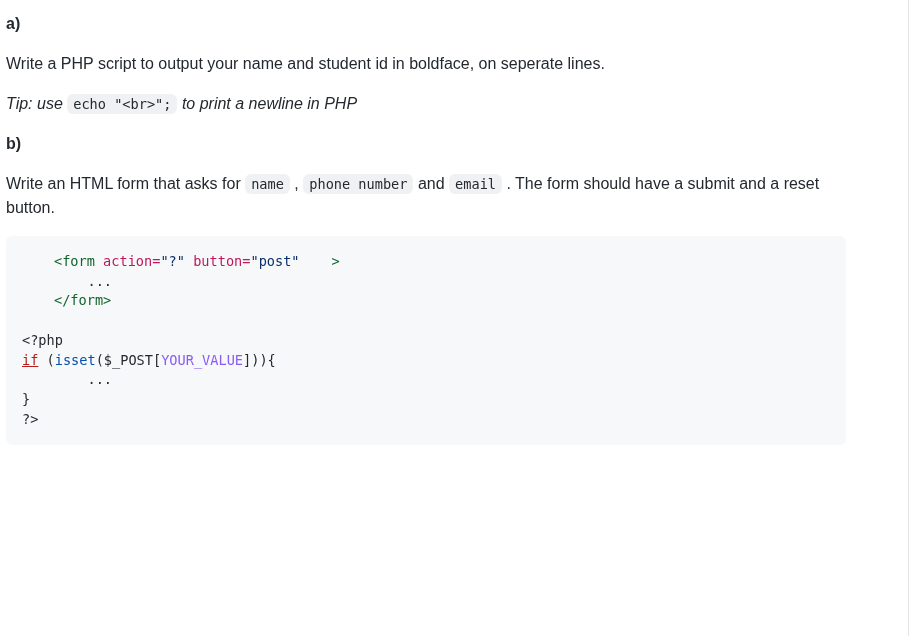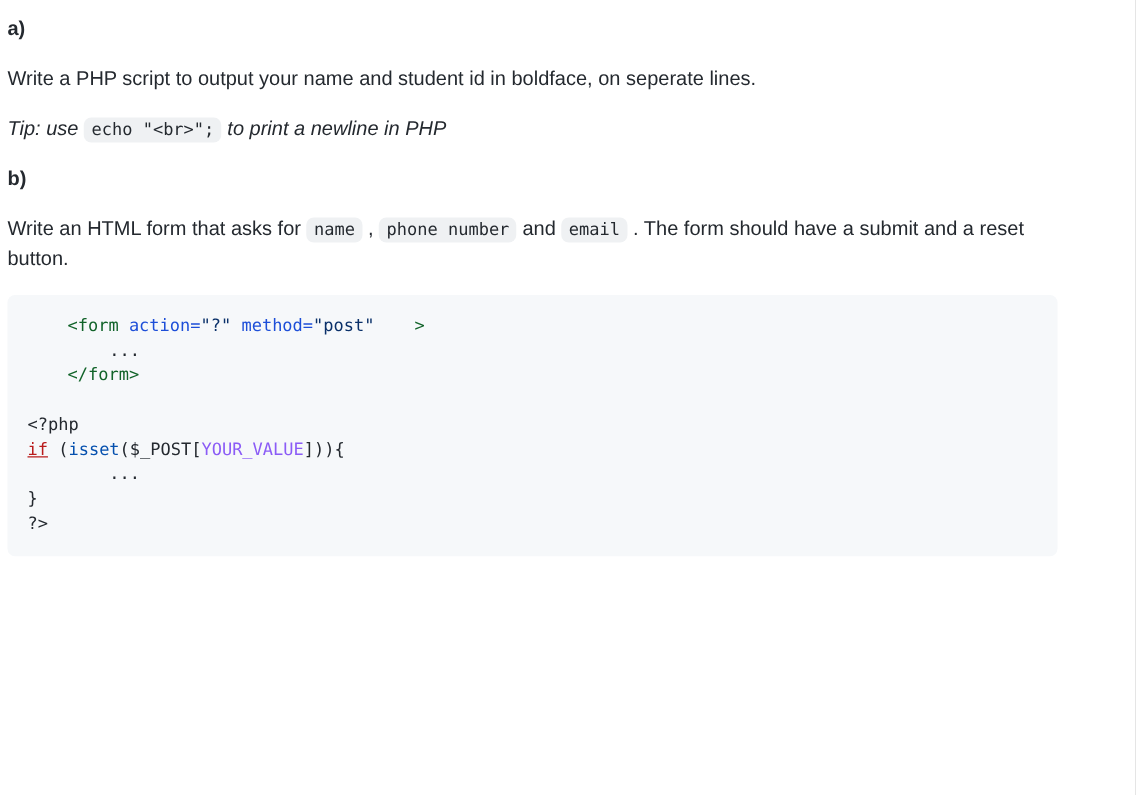--- a/index.html
+++ b/index.html
@@ -49,21 +49,21 @@
     font-family: ui-monospace, SFMono-Regular, "SF Mono", Menlo, Consolas, monospace;
     font-size: 13.6px;
     line-height: 1.45;
     overflow: auto;
     margin: 0 0 16px 0;
     white-space: pre;
     width: 840px;
     box-sizing: border-box;
   }
   .tok-nt { color: #116329; margin-left: 32px; }   
-  .tok-na { color: #1d4ed8; }   
+  .tok-na { color: #be185d; }   
   .tok-s  { color: #0a3069; }   
   .tok-cp { color: #24292f; }   
   .tok-k  { color: #b91c1c; text-decoration: underline; }   
   .tok-nf { color: #0550ae; }   
   .tok-nv { color: #24292f; }   
   .tok-c  { color: #8b5cf6; }   
   .tok-p  { color: #24292f; }
 </style>
 </head>
 <body>
@@ -82,21 +82,21 @@
     <h3>b)</h3>
 
     <p>
       <span>Write an HTML form that asks for </span><code class="inline">name</code><span> , </span><code class="inline">phone number</code><span> and </span><code class="inline">email</code><span> . The form should have a submit and a reset button.</span>
     </p>
 
 
 
 
 
-    <pre class="codeblock"><span class="tok-nt">&lt;form</span><span class="tok-na"> action=</span><span class="tok-s">"?"</span><span class="tok-na"> method=</span><span class="tok-s">"post"</span><span class="tok-nt">&gt;</span>
+    <pre class="codeblock"><span class="tok-nt">&lt;form</span><span class="tok-na"> action=</span><span class="tok-s">"?"</span><span class="tok-na"> button=</span><span class="tok-s">"post"</span><span class="tok-nt">&gt;</span>
 <span>        ...</span>
 <span class="tok-nt">&lt;/form&gt;</span>
 <span></span>
 <span class="tok-cp">&lt;?php</span>
 <span class="tok-k">if</span><span> </span><span class="tok-p">(</span><span class="tok-nf">isset</span><span class="tok-p">(</span><span class="tok-nv">$_POST</span><span class="tok-p">[</span><span class="tok-c">YOUR_VALUE</span><span class="tok-p">]</span><span class="tok-p">)</span><span class="tok-p">)</span><span class="tok-p">{</span>
 <span>        ...</span>
 <span class="tok-p">}</span>
 <span class="tok-cp">?&gt;</span></pre>
 
   </div>

